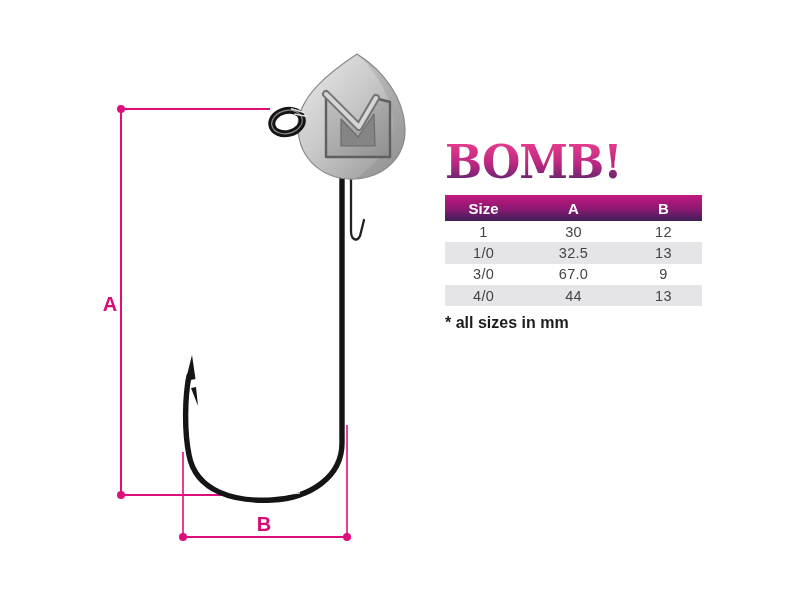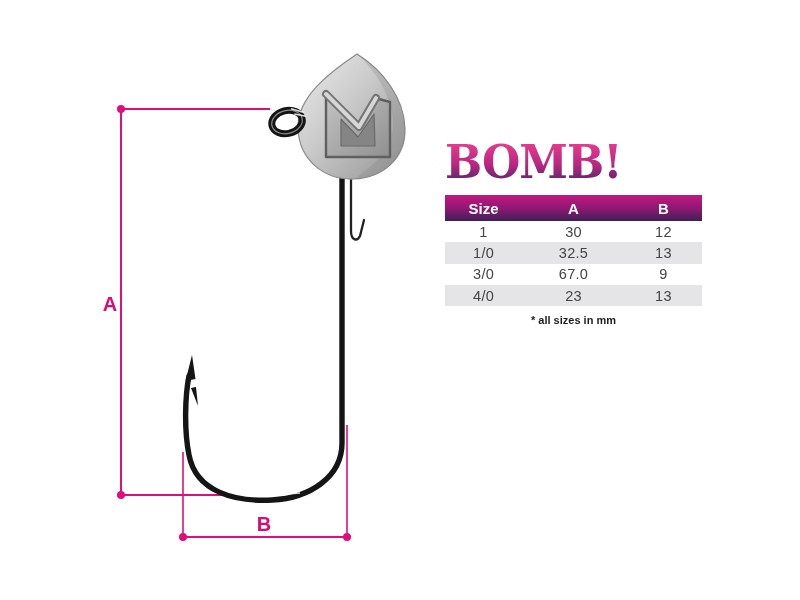--- a/index.html
+++ b/index.html
@@ -22,21 +22,21 @@
   .thead{display:flex;height:26px;align-items:center;
          background:linear-gradient(180deg,#c3187f 0%,#8e1872 52%,#3e2058 100%);
          color:#ffffff;font-weight:bold;font-size:15px;}
   .tr{display:flex;height:21.3px;align-items:center;font-size:14.5px;color:#444446;
       letter-spacing:.3px;}
   .tr:nth-of-type(odd){background:#e5e5e7;}
   .tr:nth-of-type(even){background:#ffffff;}
   .col-size{width:30%;text-align:center;}
   .col-a{width:40%;text-align:center;}
   .col-b{width:30%;text-align:center;}
-  .footnote{margin-top:8px;text-align:center;font-size:11px;font-weight:bold;color:#1d1d1b;}
+  .footnote{margin-top:8px;text-align:left;font-size:16px;font-weight:bold;color:#1d1d1b;}
 </style>
 </head>
 <body>
 
 <div class="stage">
 
   <svg class="drawing" width="430" height="600" viewBox="0 0 430 600">
     <defs>
       <linearGradient id="headGrad" x1="0" y1="0" x2="1" y2="1">
         <stop offset="0" stop-color="#ececec"></stop>
@@ -117,20 +117,20 @@
         <div class="col-a">32.5</div>
         <div class="col-b">13</div>
       </div>
       <div class="tr">
         <div class="col-size">3/0</div>
         <div class="col-a">67.0</div>
         <div class="col-b">9</div>
       </div>
       <div class="tr">
         <div class="col-size">4/0</div>
-        <div class="col-a">23</div>
+        <div class="col-a">44</div>
         <div class="col-b">13</div>
       </div>
     </div>
 
     <div class="footnote">* all sizes in mm</div>
   </div>
 </div>
 
 </body></html>

